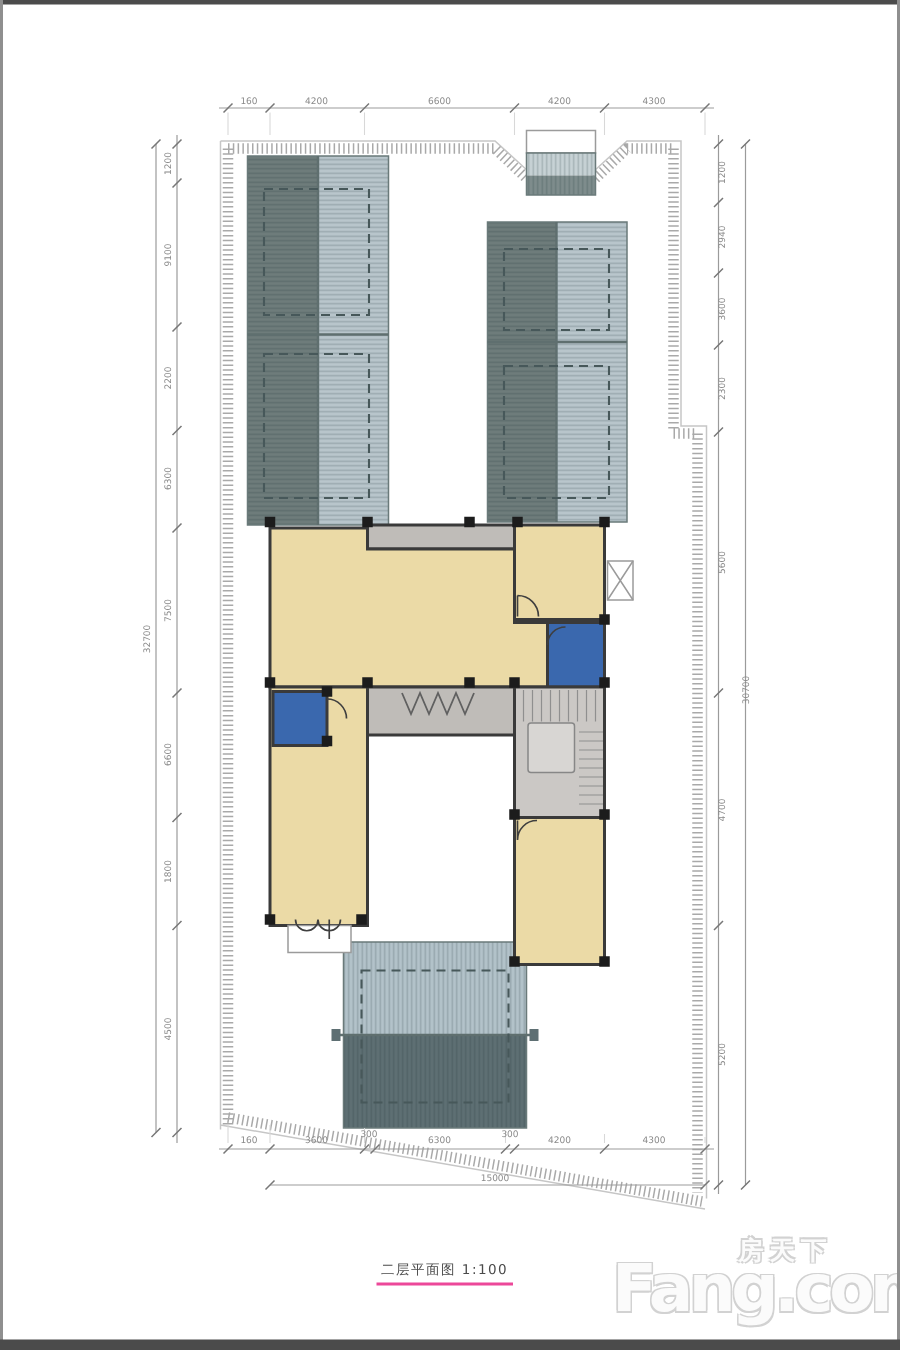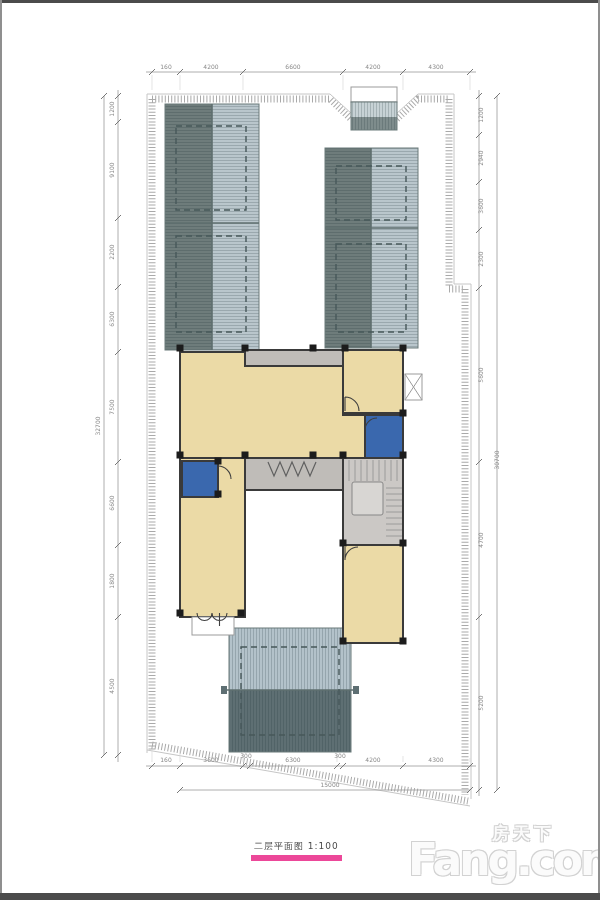--- a/index.html
+++ b/index.html
@@ -19,21 +19,21 @@
   .ext{stroke:#d8d8d8;stroke-width:.7;fill:none;}
   text.dimlabel{font-size:6px;fill:#8a8a8a;}
   .roofline{stroke:#5f6f6f;stroke-width:1.6;fill:none;}
   .roofborder{stroke:#6a7a7a;stroke-width:1;fill:none;}
   .dash{stroke:#47585a;stroke-width:1.4;stroke-dasharray:6 4;fill:none;}
   .stairline{stroke:#8f8f8f;stroke-width:.8;fill:none;}
   .door{stroke:#3f3f3f;stroke-width:1.1;fill:none;}
   .lite{stroke:#9b9b9b;stroke-width:1;fill:#ffffff;}
   
   .caption{position:absolute;left:251px;top:840px;font-size:9px;color:#4a4a4a;
-           border-bottom:6px solid #ec4899;padding:0 3px 2px;letter-spacing:1px;white-space:nowrap;}
+           border-bottom:2px solid #ec4899;padding:0 3px 2px;letter-spacing:1px;white-space:nowrap;}
   
   .wm{position:absolute;left:406px;top:824px;width:194px;height:62px;}
   .wm-en{position:absolute;left:2px;top:10px;font-weight:bold;font-size:44px;letter-spacing:-3px;
          color:#fbfbfb;text-shadow:-1px -1px 0 #d2d2d2,1px -1px 0 #d2d2d2,-1px 1px 0 #d2d2d2,1px 1px 0 #d2d2d2;}
   .wm-cn{position:absolute;left:86px;top:-2px;font-weight:bold;font-size:17px;letter-spacing:4px;
          color:#fbfbfb;text-shadow:-1px -1px 0 #d2d2d2,1px -1px 0 #d2d2d2,-1px 1px 0 #d2d2d2,1px 1px 0 #d2d2d2;}
 </style>
 </head>
 <body>
 

